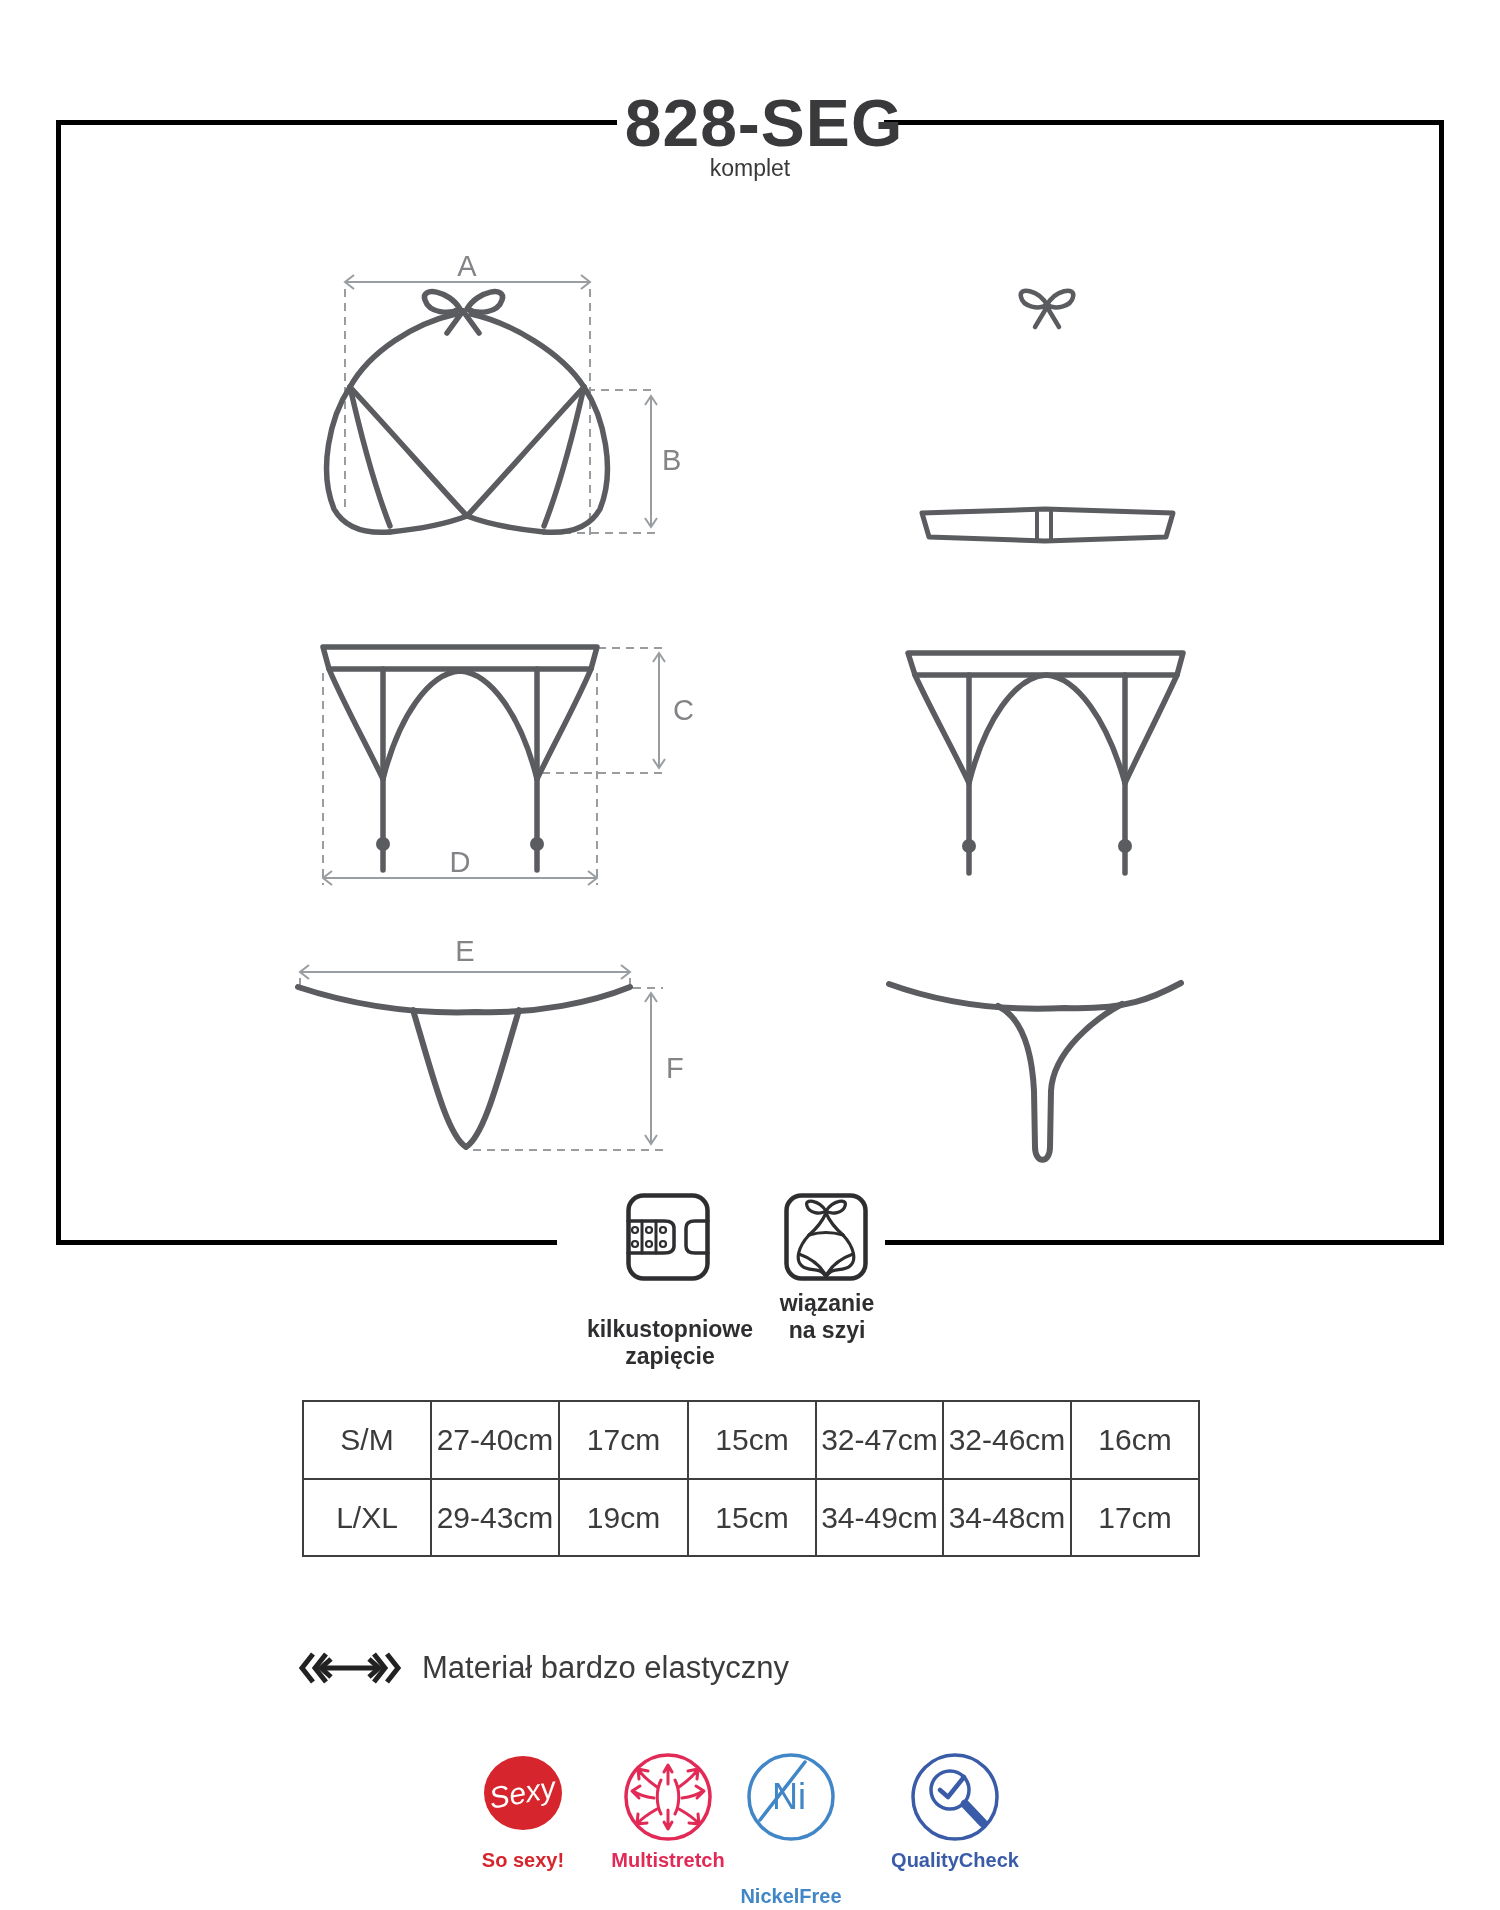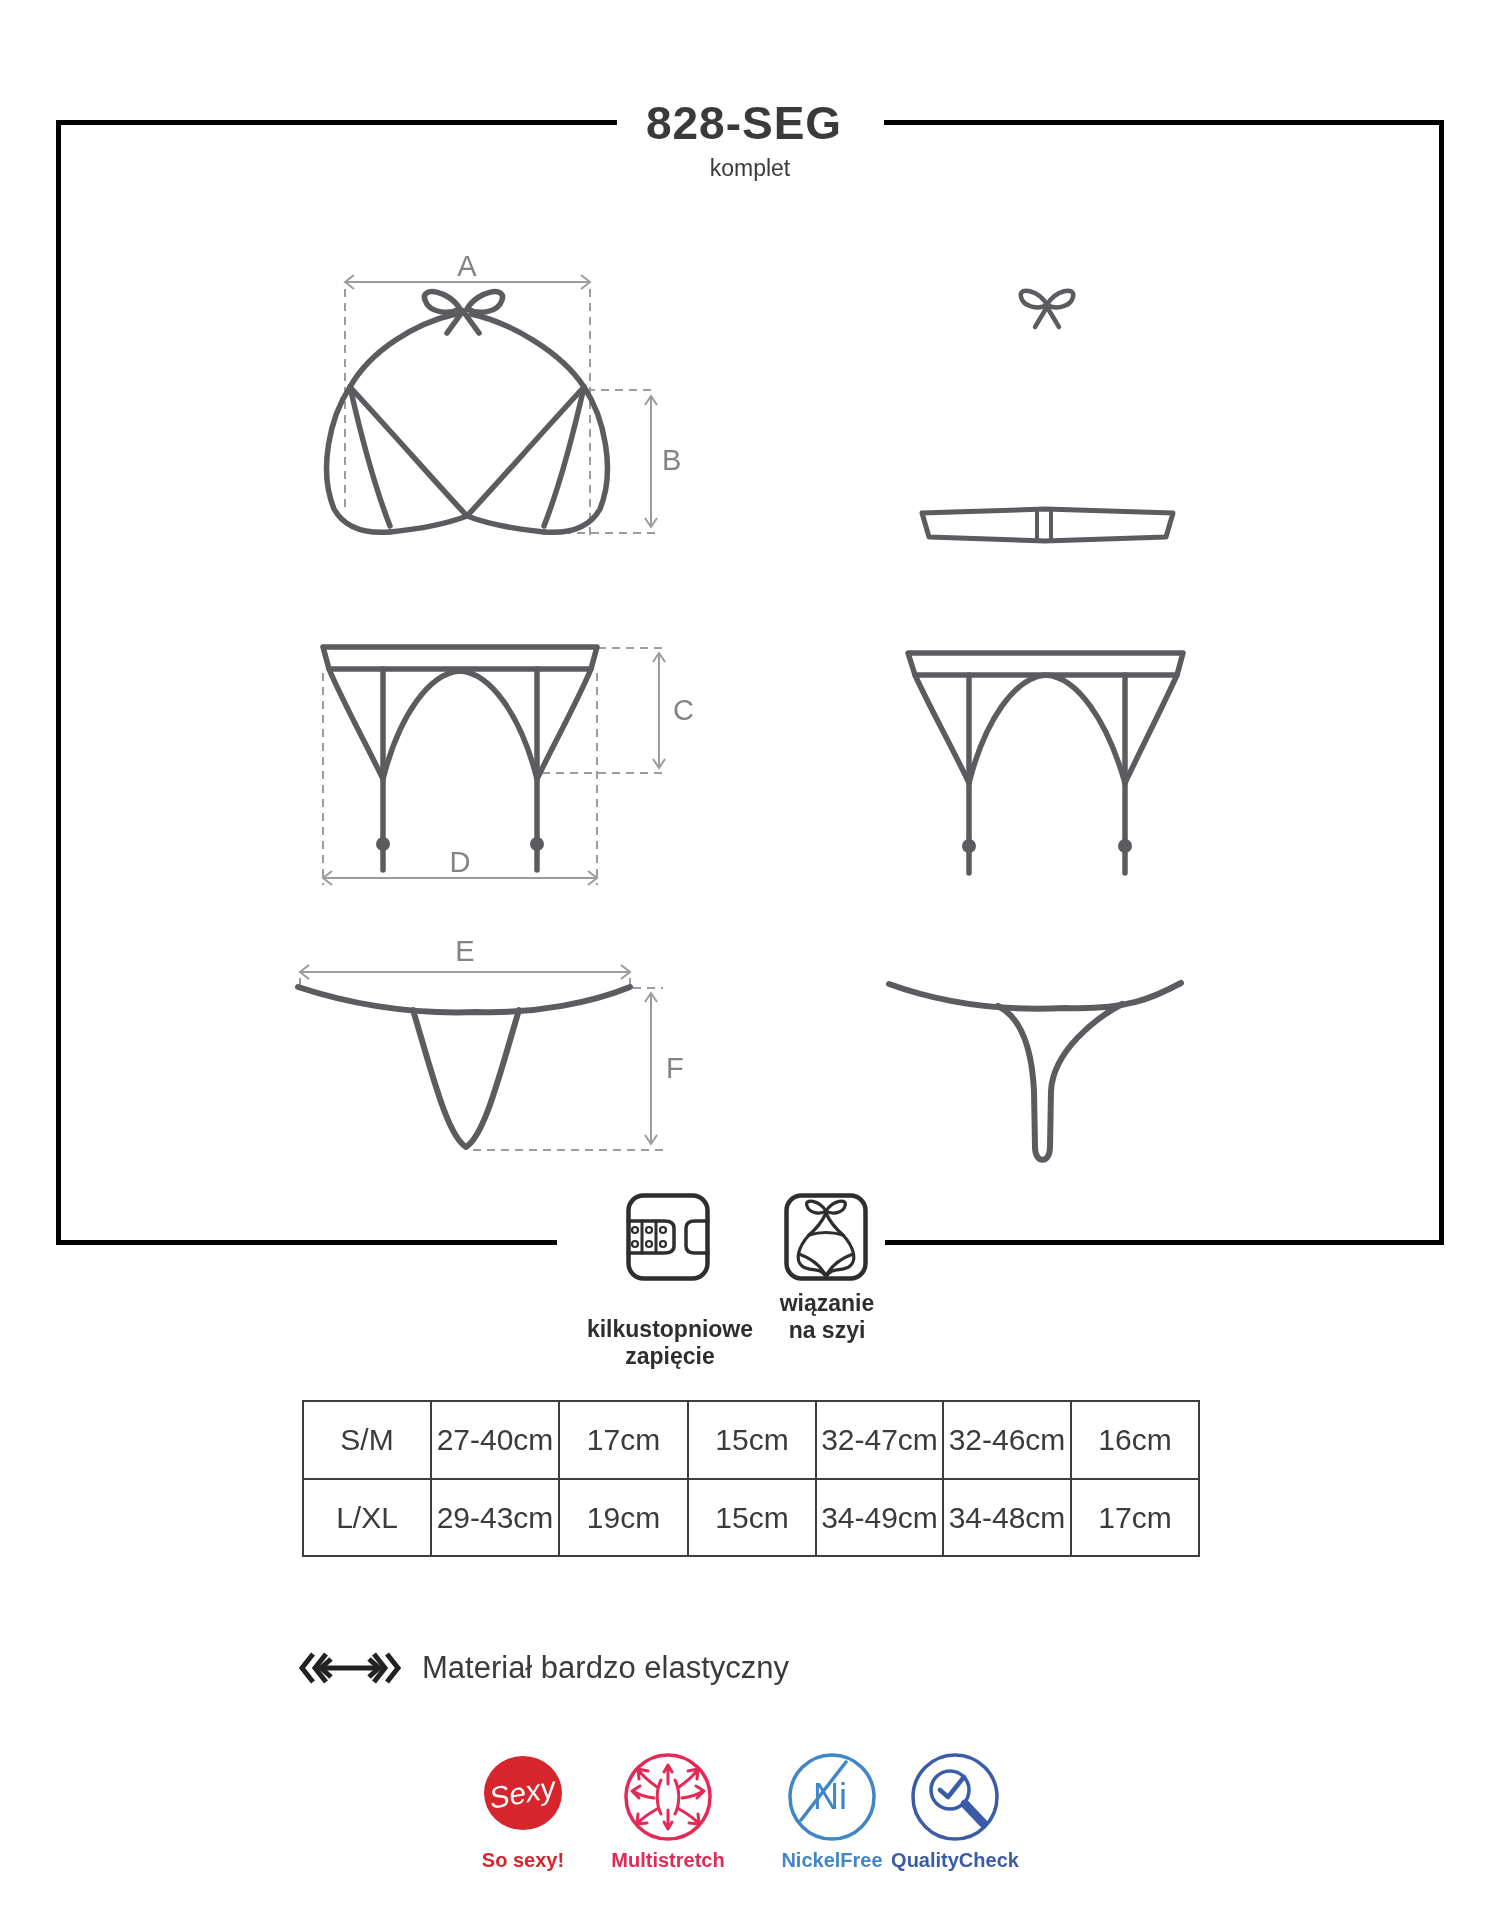--- a/index.html
+++ b/index.html
@@ -1,21 +1,21 @@
 <!DOCTYPE html>
 <html><head>
 <meta charset="utf-8">
 <style>
   html,body{margin:0;padding:0;background:#fff;}
   .page{position:relative;width:1500px;height:1910px;background:#fff;overflow:hidden;
         font-family:"Liberation Sans",sans-serif;color:#3b3b3d;}
   .abs{position:absolute;}
   .bar{position:absolute;background:#000;}
-  .title{position:absolute;left:544px;top:98px;width:400px;text-align:center;
-         font-size:46px;font-weight:700;color:#3a3a3c;line-height:50px;letter-spacing:1px;}
+  .title{position:absolute;left:564px;top:98px;width:400px;text-align:center;
+         font-size:66px;font-weight:700;color:#3a3a3c;line-height:50px;letter-spacing:1px;}
   .subtitle{position:absolute;left:550px;top:155px;width:400px;text-align:center;
             font-size:23px;color:#3a3a3c;line-height:26px;}
   svg{display:block;overflow:visible;}
   svg text{font-family:"Liberation Sans",sans-serif;}
   .garment{stroke:#5b5c5f;stroke-width:5.5;fill:none;stroke-linecap:round;stroke-linejoin:round;}
   .garment-thin{stroke:#5b5c5f;stroke-width:4.5;fill:none;stroke-linecap:round;stroke-linejoin:round;}
   .dim{stroke:#9a9da0;stroke-width:2;fill:none;}
   .dim-dash{stroke:#9a9da0;stroke-width:2;fill:none;stroke-dasharray:8 6;}
   .dim-label{fill:#828487;font-size:29px;}
   .dot{fill:#5b5c5f;stroke:none;}
@@ -253,21 +253,21 @@
         <path stroke-width="3" d="M-14,1 C-22,0 -29,-2 -35,-6 M-28,-11 L-36,-6 L-29,1"></path>
         <path stroke-width="3" d="M-11,12 C-18,16 -25,20 -30,26 M-30,17 L-31,27 L-21,26"></path>
         <path stroke-width="3" d="M11,-10 C18,-15 25,-20 29,-27 M29,-18 L30,-28 L20,-26"></path>
         <path stroke-width="3" d="M14,1 C22,0 29,-2 35,-6 M28,-11 L36,-6 L29,1"></path>
         <path stroke-width="3" d="M11,12 C18,16 25,20 30,26 M30,17 L31,27 L21,26"></path>
       </g>
     </svg>
     <div class="badge-label">Multistretch</div>
   </div>
 
-  <div class="badge b-nickel" style="left:747px;width:170px;">
+  <div class="badge b-nickel" style="left:706px;width:170px;gap:36px;">
     <svg width="96" height="96" viewBox="-48 -48 96 96">
       <circle cx="0" cy="0" r="42" stroke="#4186c6" stroke-width="3.5" fill="none"></circle>
       <text x="-2" y="12" text-anchor="middle" font-size="36" fill="#4186c6">Ni</text>
       <path d="M-31,23 L14,-35" stroke="#4186c6" stroke-width="3.5" fill="none" stroke-linecap="round"></path>
     </svg>
     <div class="badge-label">NickelFree</div>
   </div>
 
   <div class="badge b-quality" style="left:870px;width:170px;">
     <svg width="96" height="96" viewBox="-48 -48 96 96">

